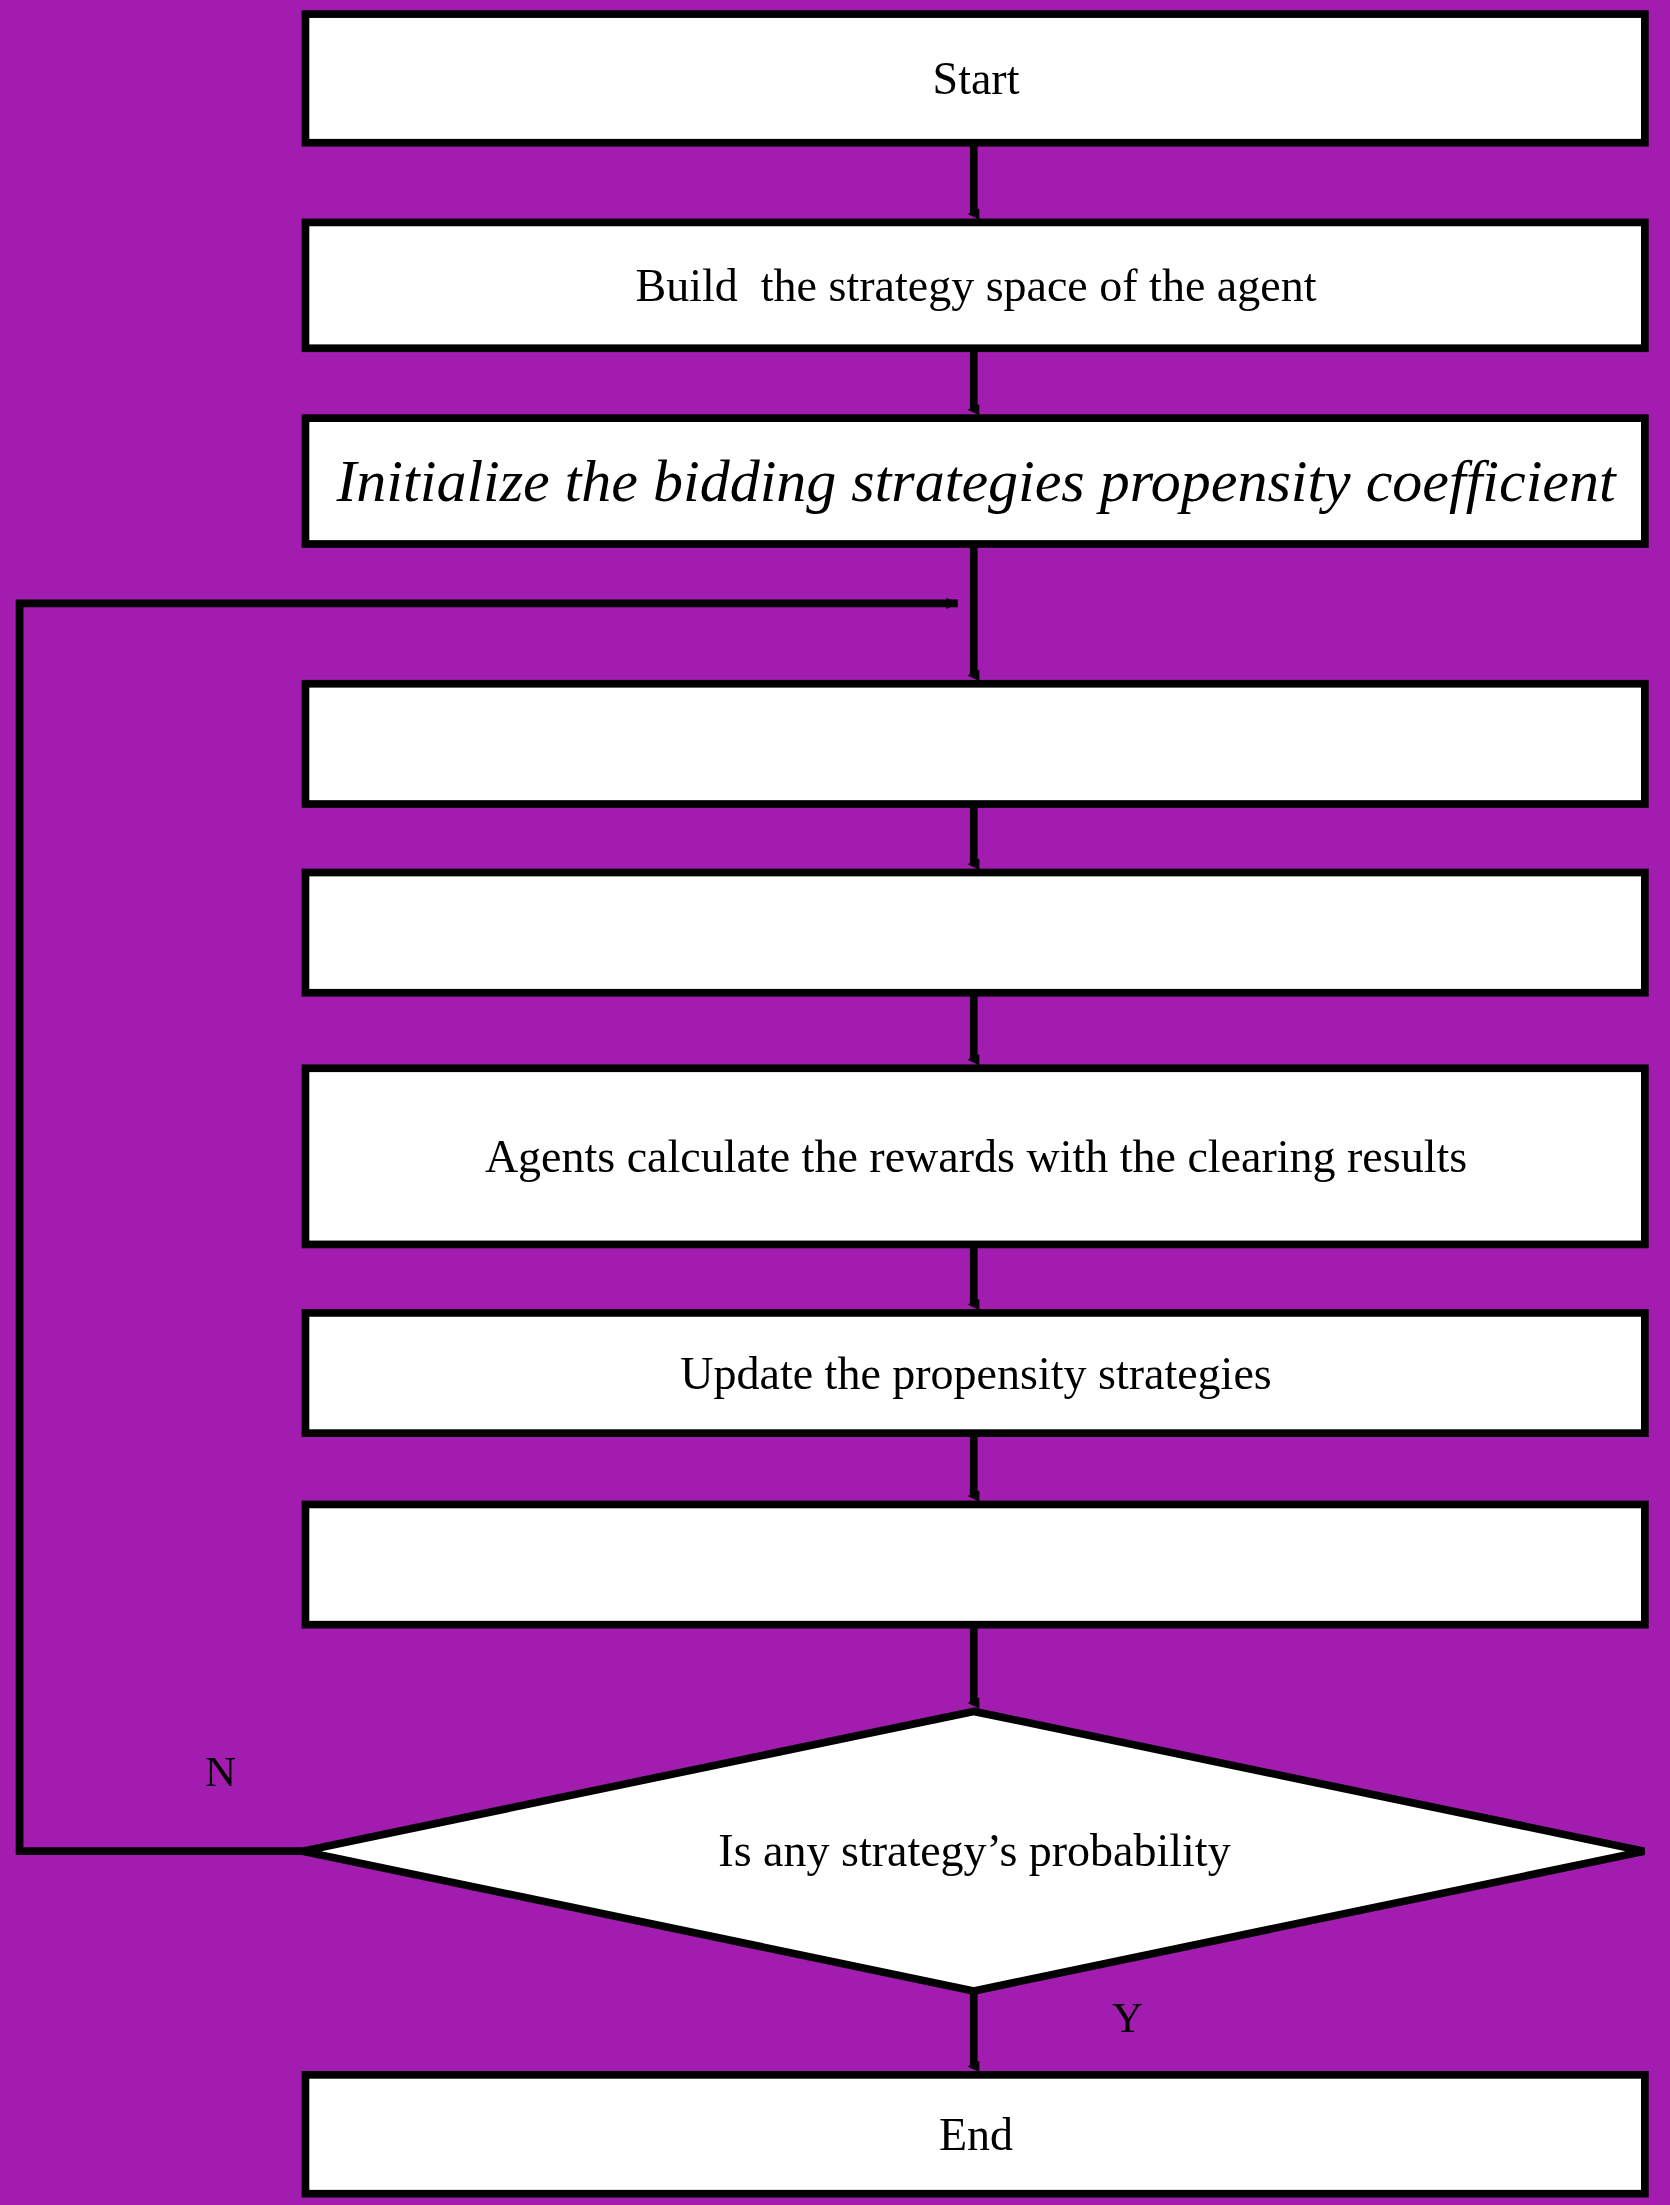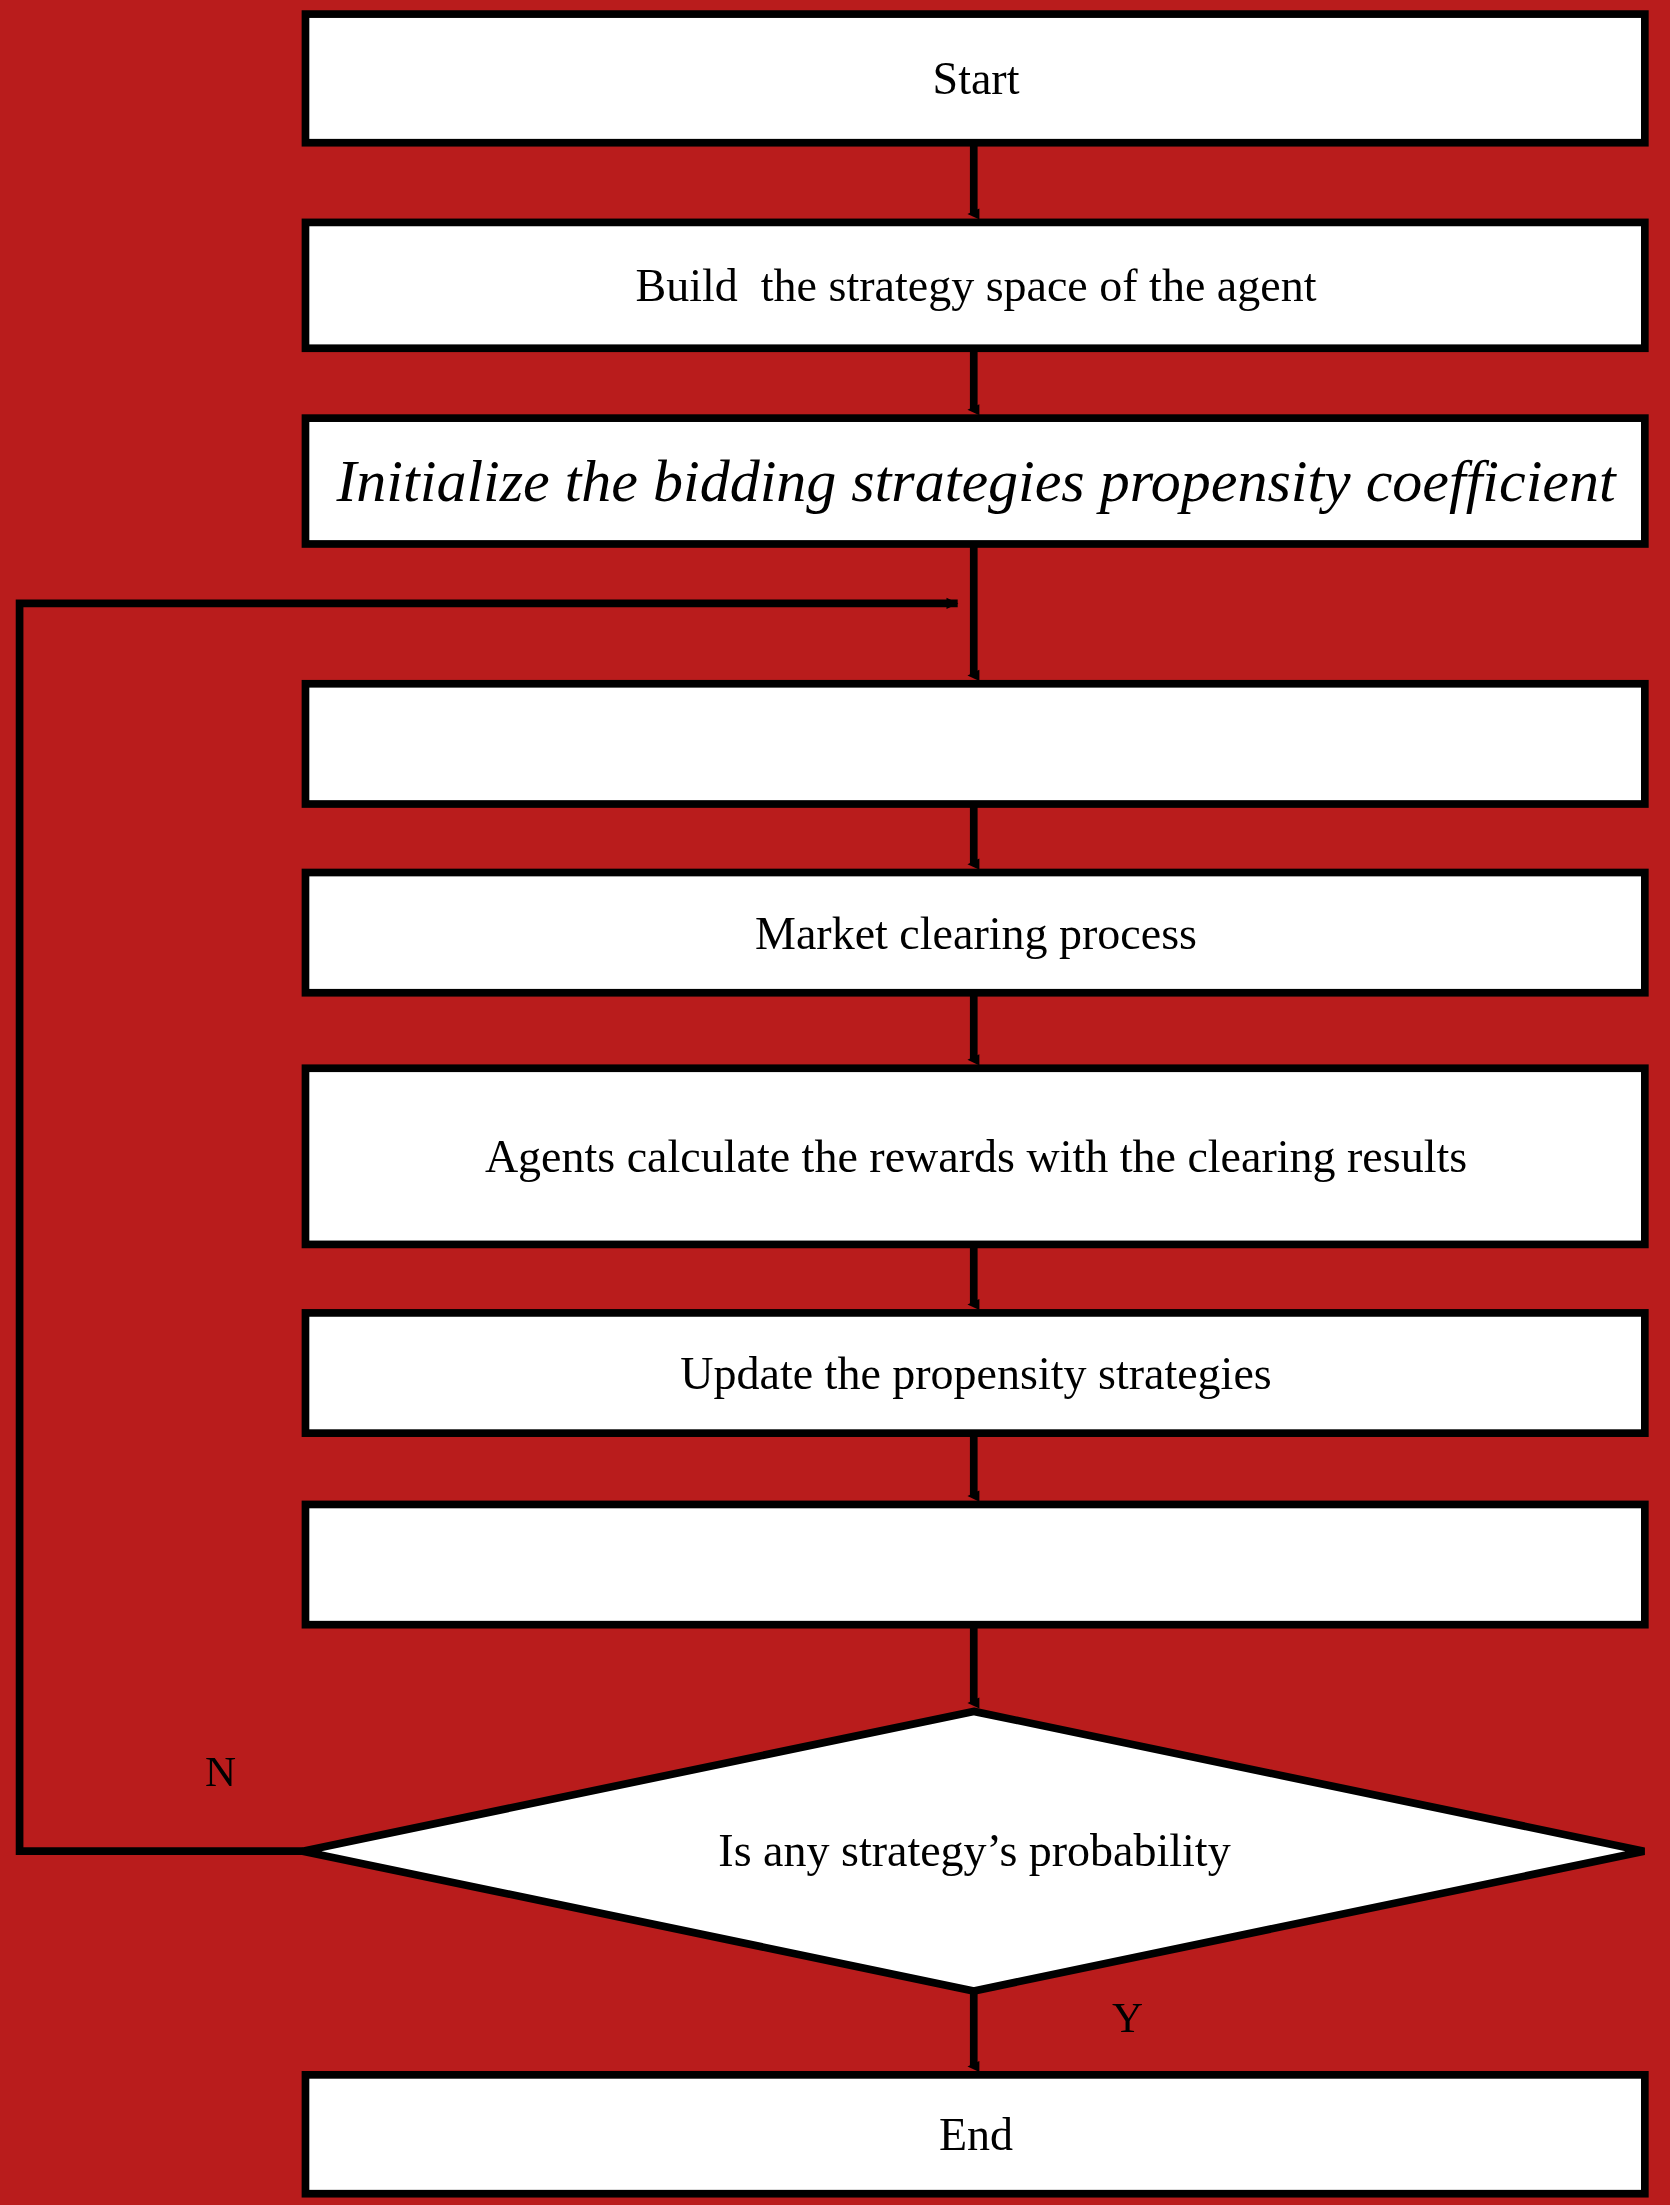--- a/index.html
+++ b/index.html
@@ -5,21 +5,21 @@
 <style>
   html, body {
     margin: 0;
     padding: 0;
     background: #ffffff;
   }
   #stage {
     position: relative;
     width: 1670px;
     height: 2205px;
-    background: #b91c1c;
+    background: #a21caf;
     overflow: hidden;
     font-family: "Liberation Serif", "DejaVu Serif", serif;
   }
   #flow-svg {
     position: absolute;
     left: 0;
     top: 0;
     width: 1670px;
     height: 2205px;
   }
@@ -114,21 +114,20 @@
     </g>
   </svg>
 
   <div class="node-label" style="left:306px; top:14px; width:1340px; height:129px; font-size:46px;">Start</div>
 
   <div class="node-label" style="left:306px; top:222px; width:1340px; height:126px; font-size:46px;">Build  the strategy space of the agent</div>
 
   <div class="node-label" style="left:306px; top:418px; width:1340px; height:126px; font-size:60px;font-style:italic;">Initialize the bidding strategies propensity coefficient</div>
 
 
-  <div class="node-label" style="left:306px; top:873px; width:1340px; height:120px; font-size:46px;">Market clearing process</div>
 
   <div class="node-label" style="left:306px; top:1068px; width:1340px; height:176px; font-size:46px;">Agents calculate the rewards with the clearing results</div>
 
   <div class="node-label" style="left:306px; top:1313px; width:1340px; height:120px; font-size:46px;">Update the propensity strategies</div>
 
 
   <div class="node-label two-line" style="left:513px; top:1763px; width:923px; height:175px; font-size:46px; flex-direction:column;gap:28px;">
     <span>Is any strategy’s probability</span>
   </div>
 

